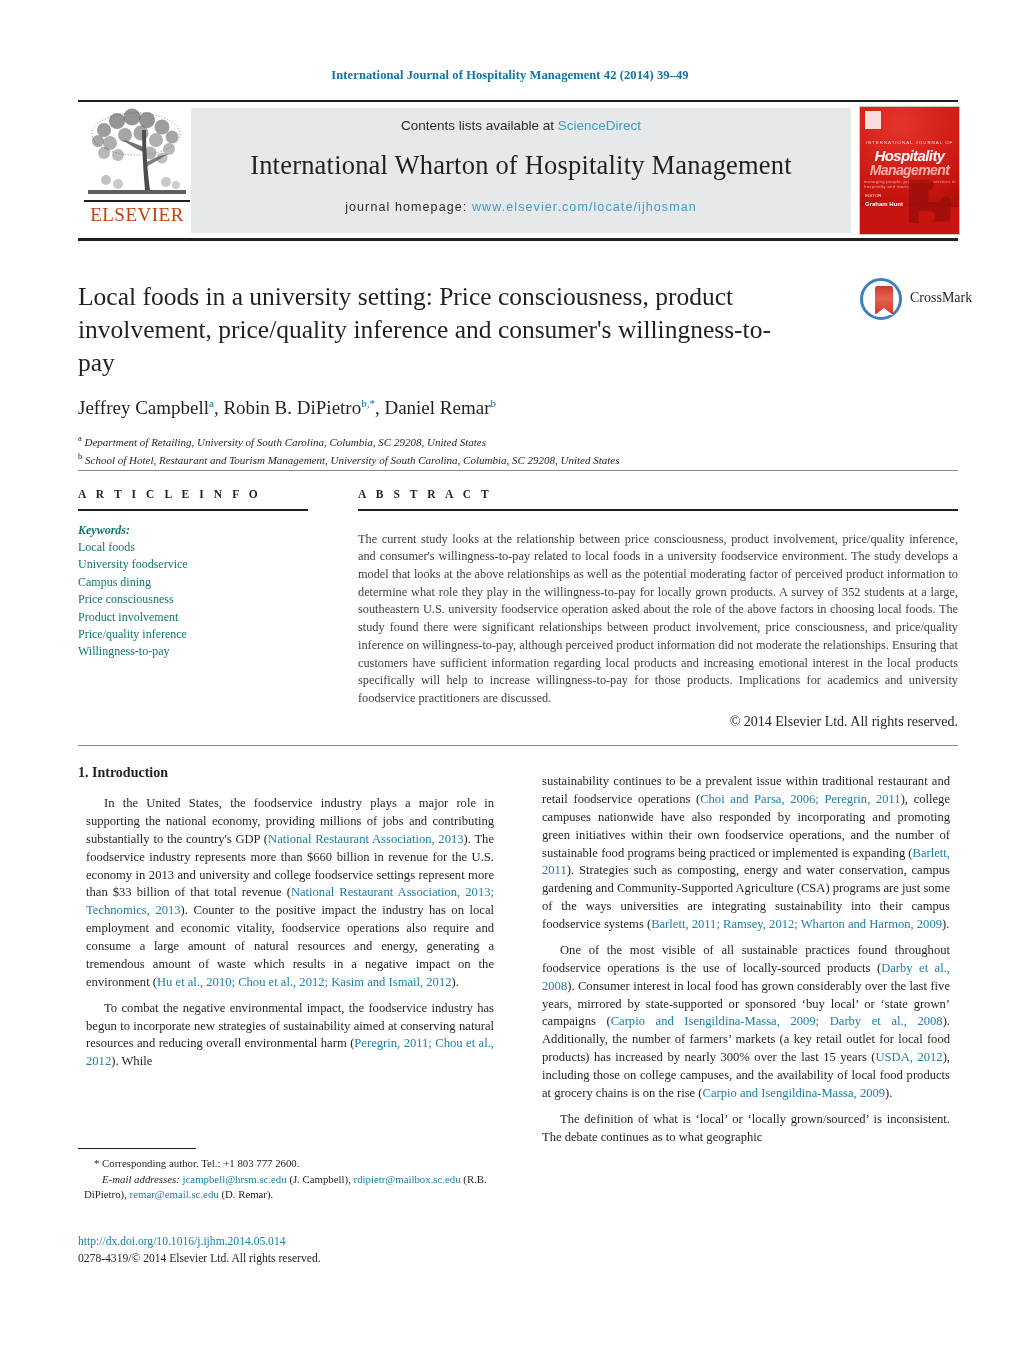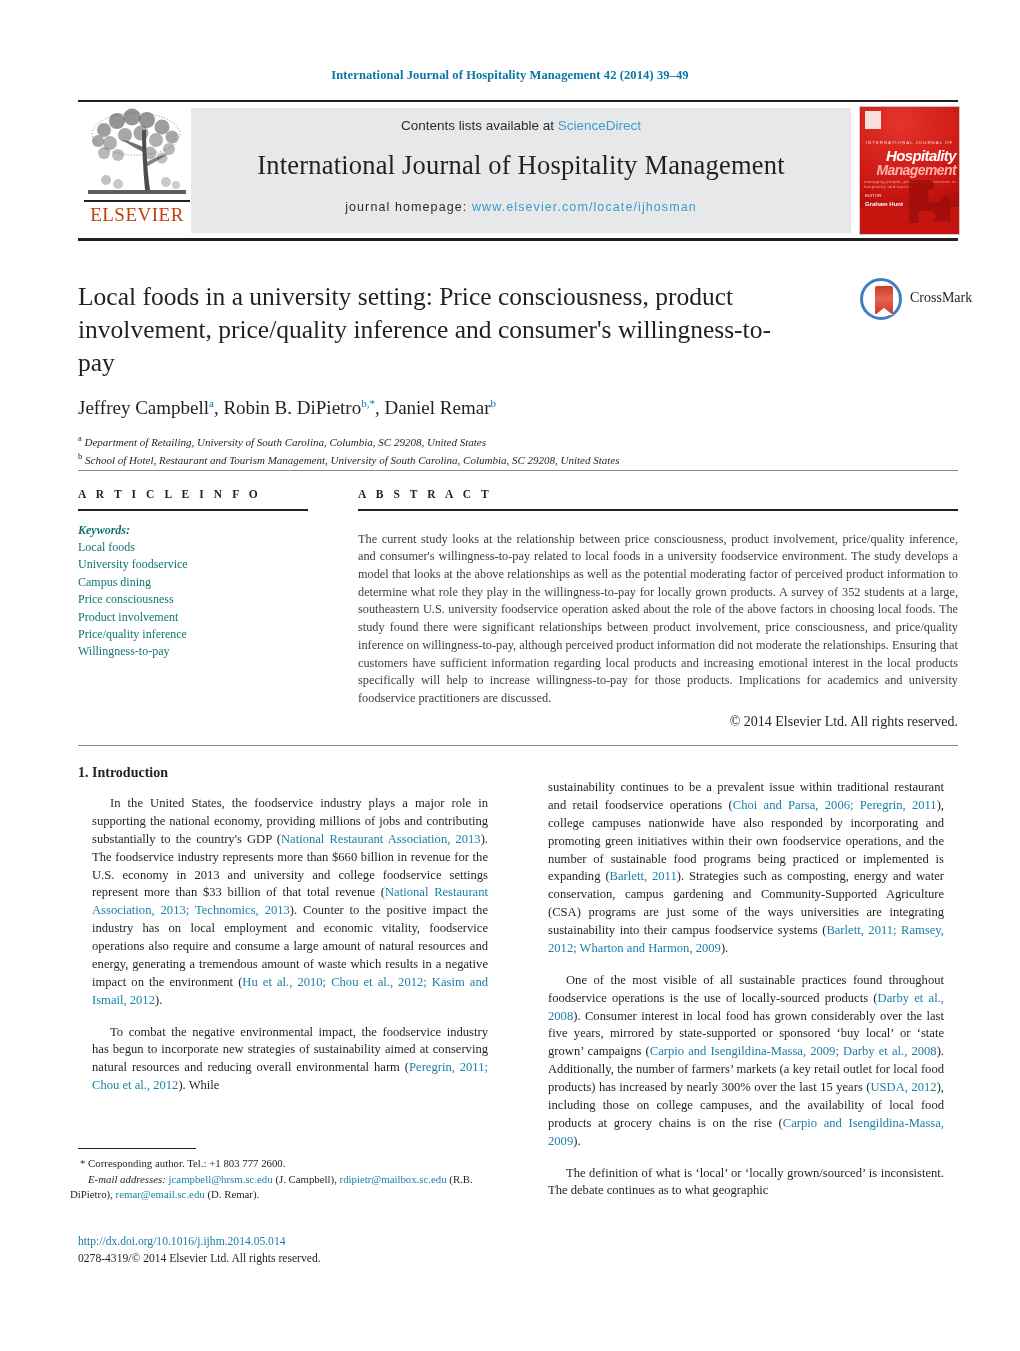--- a/index.html
+++ b/index.html
@@ -84,21 +84,21 @@
   .cover .els-mini{
     position:absolute;left:5px;top:4px;width:16px;height:18px;
     background:#ffffff;opacity:.85;
   }
   .cover .kicker{
     position:absolute;left:0;top:33px;width:99px;text-align:center;
     font-family:"Liberation Sans", sans-serif;
     font-size:4.4px;letter-spacing:1px;color:#ffd9d6;
   }
   .cover .t1,.cover .t2{
-    position:absolute;left:3px;width:93px;text-align:right;
+    position:absolute;left:3px;width:93px;text-align:center;
     font-family:"Liberation Sans", sans-serif;
     font-weight:bold;font-style:italic;
     color:#ffffff;
     line-height:1;
   }
   .cover .t1{top:41px;font-size:15px;letter-spacing:-.6px;}
   .cover .t2{top:56px;font-size:14px;letter-spacing:-.6px;color:#ffb0ab;}
   .cover .sub{
     position:absolute;left:4px;top:72px;width:92px;
     font-family:"Liberation Sans", sans-serif;
@@ -206,36 +206,36 @@
   }
   .bodycols{position:absolute;left:78px;top:765px;width:880px;}
   .bcol{position:absolute;top:0;width:424px;}
   .bcol.left{left:0;}
   .bcol.right{left:456px;}
   h2.secnum{
     font-family:"Liberation Serif", serif;
     font-size:14px;font-weight:bold;margin:0 0 14px 0;color:#231f20;
   }
   p.body{
-    margin:14px;
+    margin:8px;
     font-family:"Liberation Serif", serif;
     font-size:12.6px;line-height:1.42;
     text-align:justify;
     text-indent:18px;
     color:#231f20;
   }
   p.body + p.body{margin-top:0;}
   a.ref{color:#1a7fa8;text-decoration:none;}
 
   
   .fnrule{
     position:absolute;left:78px;top:1148px;width:118px;height:1.4px;background:#231f20;
   }
   .footnotes{
-    position:absolute;left:70px;top:1156px;width:424px;
+    position:absolute;left:84px;top:1156px;width:424px;
     font-family:"Liberation Serif", serif;
     font-size:10.8px;line-height:1.45;color:#231f20;
   }
   .footnotes .ital{font-style:italic;text-align:right;}
   .doi{
     position:absolute;left:78px;top:1233px;width:424px;
     font-family:"Liberation Serif", serif;
     font-size:11.6px;line-height:1.5;
   }
   .doi .link{color:#1a7fa8;}
@@ -282,21 +282,21 @@
         </g>
       </svg>
       <div class="els-bar"></div>
       <div class="els-word">ELSEVIER</div>
     </div>
 
     <div class="sdbox">
       <div class="sd-line">
         <span>Contents lists available at </span><span class="sd">ScienceDirect</span>
       </div>
-      <div class="journal-name">International Journal of Hospitality Management</div>
+      <div class="journal-name">International Wharton of Hospitality Management</div>
       <div class="homepage">
         <span>journal homepage: </span><span class="url">www.elsevier.com/locate/ijhosman</span>
       </div>
     </div>
 
     <div class="cover">
       <div class="glow"></div>
       <div class="els-mini"></div>
       <div class="kicker">INTERNATIONAL JOURNAL OF</div>
       <div class="t1">Hospitality</div>

